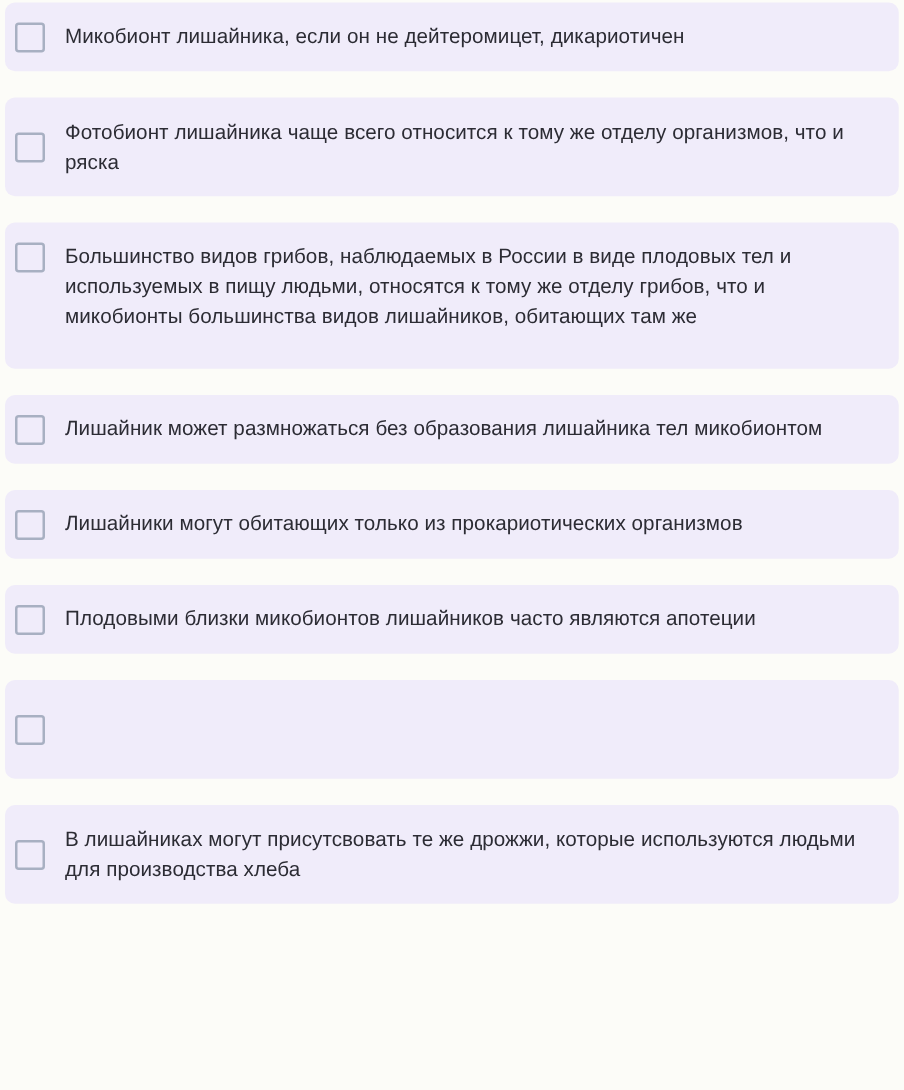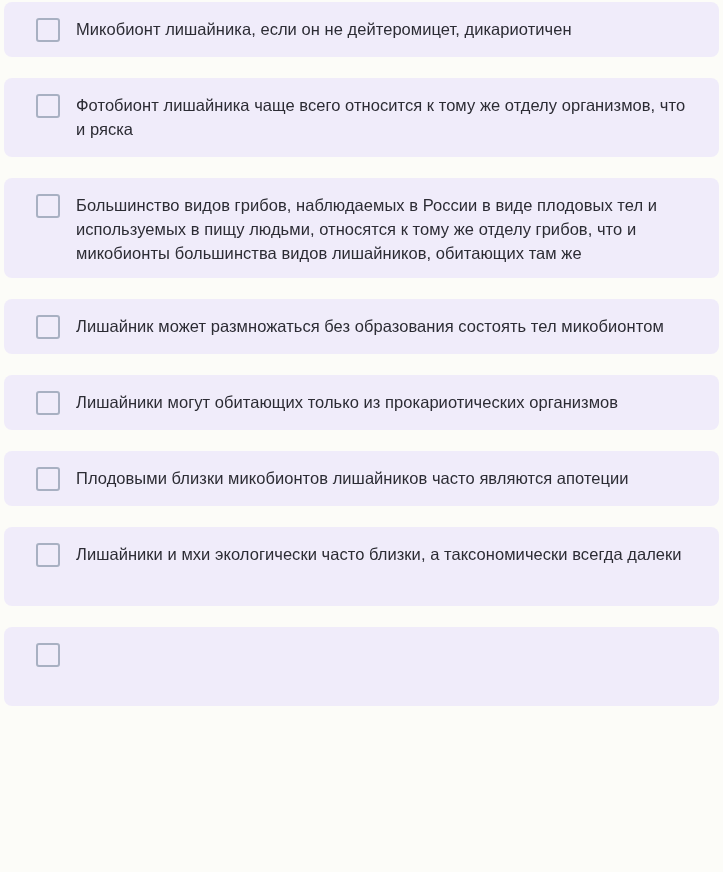--- a/index.html
+++ b/index.html
@@ -20,26 +20,26 @@
     flex-direction: column;
     gap: 21px;
   }
   .option {
     display: flex;
     align-items: flex-start;
     background: #f0ecfa;
     border-radius: 8px;
     width: 715px;
     box-sizing: border-box;
-    padding: 15px 16px 15px 32px;
+    padding: 15px 16px 15px 8px;
     cursor: pointer;
   }
   .option.h1 { height: 55px; }
-  .option.h2 { height: 79px; }
-  .option.h3 { height: 100px; justify-content: flex-end; }
+  .option.h2 { height: 79px; align-items: center; }
+  .option.h3 { height: 117px; justify-content: flex-end; }
   .checkbox {
     flex: 0 0 auto;
     width: 24px;
     height: 24px;
     box-sizing: border-box;
     border: 2px solid #a8b0c2;
     border-radius: 3px;
     background: transparent;
     margin-top: 1px;
   }
@@ -69,35 +69,35 @@
   </div>
 
 
   <div class="option h3">
     <span class="checkbox"></span>
     <span class="label">Большинство видов грибов, наблюдаемых в России в виде плодовых тел и используемых в пищу людьми, относятся к тому же отделу грибов, что и микобионты большинства видов лишайников, обитающих там же</span>
   </div>
 
   <div class="option h1">
     <span class="checkbox"></span>
-    <span class="label">Лишайник может размножаться без образования состоять тел микобионтом</span>
+    <span class="label">Лишайник может размножаться без образования лишайника тел микобионтом</span>
   </div>
 
   <div class="option h1">
     <span class="checkbox"></span>
     <span class="label">Лишайники могут обитающих только из прокариотических организмов</span>
   </div>
 
   <div class="option h1">
     <span class="checkbox"></span>
     <span class="label">Плодовыми близки микобионтов лишайников часто являются апотеции</span>
   </div>
 
   <div class="option h2">
     <span class="checkbox"></span>
-    <span class="label">Лишайники и мхи экологически часто близки, а таксономически всегда далеки</span>
   </div>
 
   <div class="option h2">
     <span class="checkbox"></span>
+    <span class="label">В лишайниках могут присутсвовать те же дрожжи, которые используются людьми для производства хлеба</span>
   </div>
 
 </div>
 
 </body></html>

